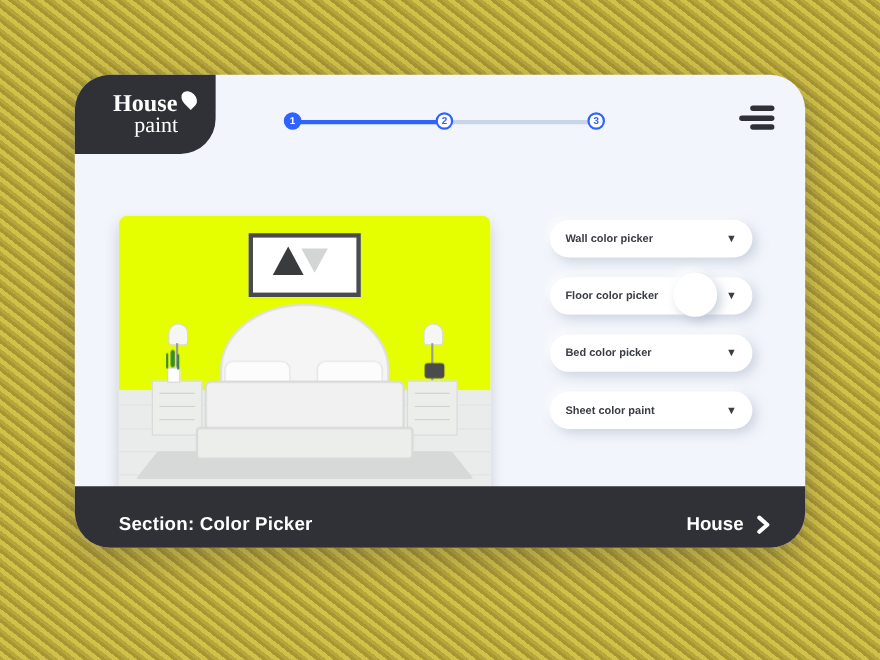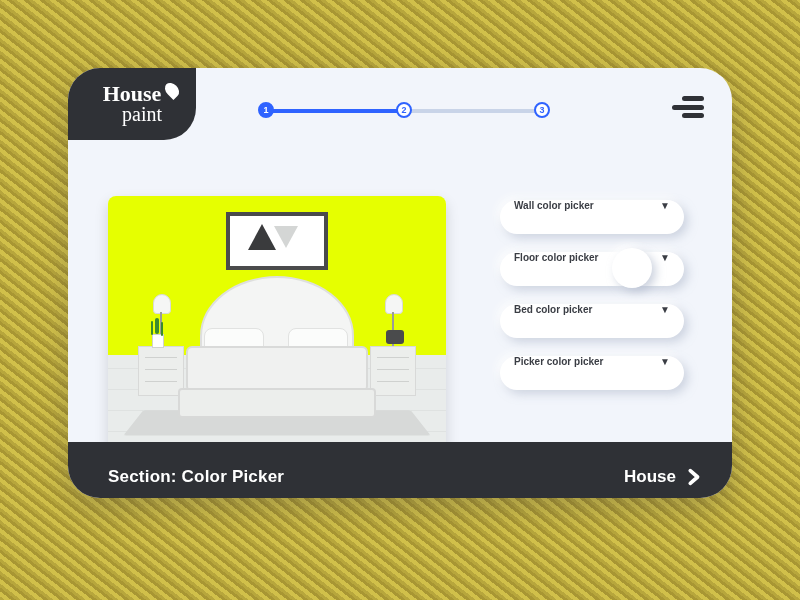--- a/index.html
+++ b/index.html
@@ -81,21 +81,21 @@
   .plant::before{content:"";position:absolute;left:0;top:14px;width:10px;height:12px;background:#fff;border:1px solid #d0d2d0;}
   .plant::after{content:"";position:absolute;left:3px;top:-2px;width:4px;height:16px;background:#3b8a2e;border-radius:2px; box-shadow:-5px 2px 0 -1px #3b8a2e, 5px 3px 0 -1px #3b8a2e;}
   .clock{position:absolute; right:42px; top:134px; width:18px; height:14px; background:#4a4b4c; border-radius:3px;}
   .art{position:absolute; left:118px; top:16px; width:102px; height:58px; background:#fff; border:4px solid #4a4b4c;}
   .art::before{content:"";position:absolute;left:18px;top:8px;width:0;height:0;border-left:14px solid transparent;border-right:14px solid transparent;border-bottom:26px solid #3a3b3d;}
   .art::after{content:"";position:absolute;left:44px;top:10px;width:0;height:0;border-left:12px solid transparent;border-right:12px solid transparent;border-bottom:22px solid #d4d6d5; transform:rotate(180deg);}
 
   .pickers { position:absolute; right:48px; top:132px; width:184px; display:flex; flex-direction:column; gap:18px;}
   .picker {
     background:#fff; border-radius:22px; height:34px;
-    display:flex; align-items:flex-start; justify-content:space-between;
+    display:flex; align-items:center; justify-content:space-between;
     padding:0 14px; font-size:10px; color:#3a3d44; font-weight:600;
     box-shadow: 4px 4px 10px rgba(170,180,200,0.5), -3px -3px 8px rgba(255,255,255,0.9);
     cursor:pointer; position:relative;
   }
   .picker .chev { font-size:10px; color:#3a3d44;}
   .swatch{
     position:absolute; right:32px; top:-4px; width:40px; height:40px; border-radius:50%;
     background:#fff;
     box-shadow: 4px 4px 10px rgba(170,180,200,0.6), -3px -3px 8px rgba(255,255,255,0.95);
   }
@@ -162,21 +162,21 @@
       <div class="picker">
         <span>Floor color picker</span>
         <div class="swatch"></div>
         <span class="chev">▼</span>
       </div>
       <div class="picker">
         <span>Bed color picker</span>
         <span class="chev">▼</span>
       </div>
       <div class="picker">
-        <span>Picker color picker</span>
+        <span>Sheet color paint</span>
         <span class="chev">▼</span>
       </div>
     </div>
 
     <div class="footer">
       <div class="title">Section: Color Picker</div>
       <div class="next">
         <span>House</span>
         <svg viewBox="0 0 24 24" fill="none" stroke="#fff" stroke-width="4" stroke-linecap="round" stroke-linejoin="round">
             <polyline points="9 5 17 12 9 19"></polyline>

